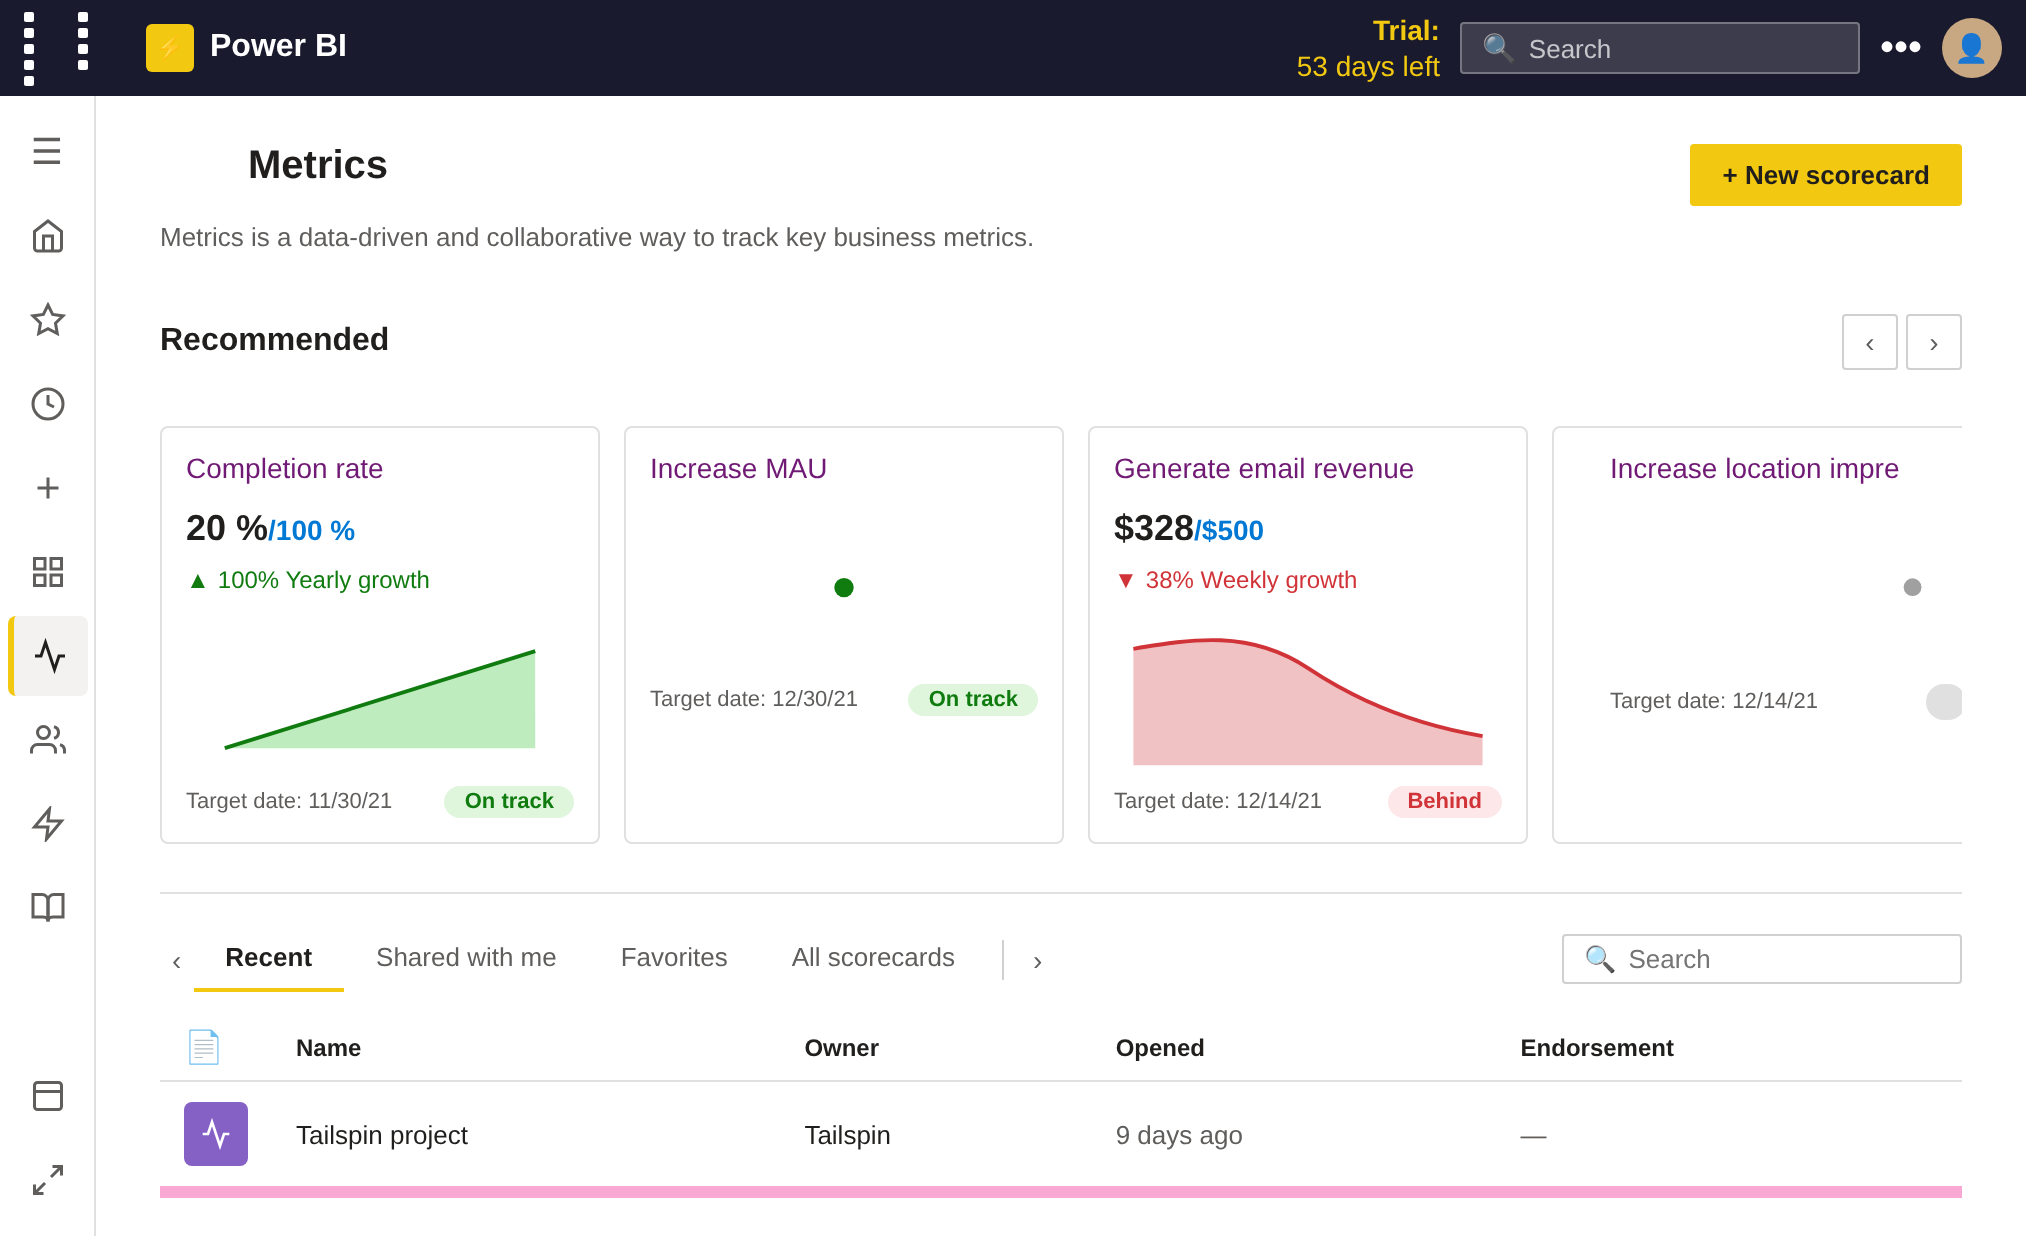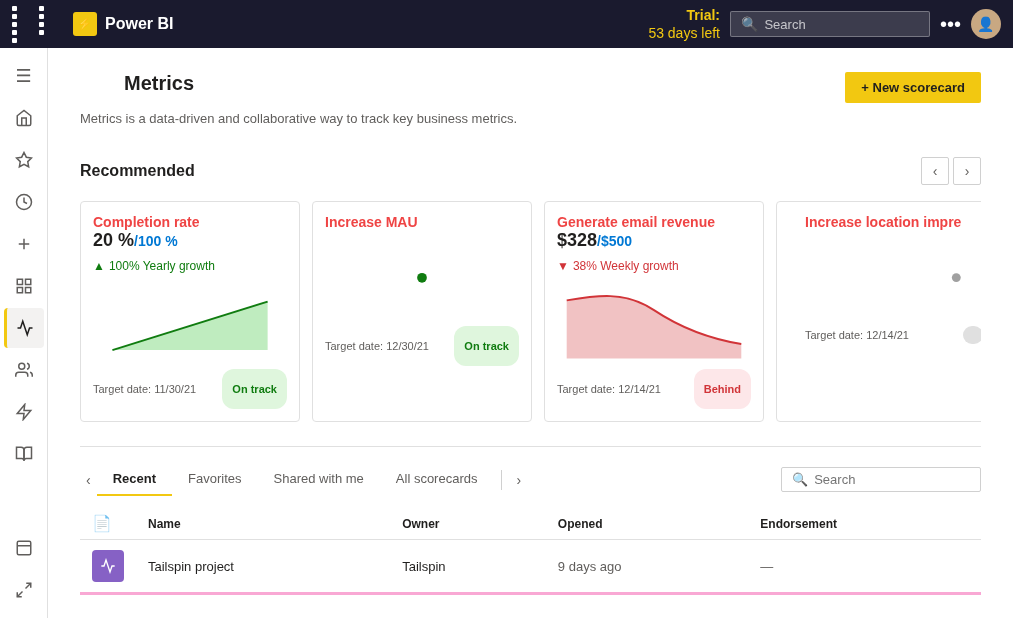--- a/index.html
+++ b/index.html
@@ -144,21 +144,21 @@
       align-items: center;
       gap: 6px;
       color: #201f1e;
     }
 
     
     .section-header {
       display: flex;
       align-items: center;
       justify-content: space-between;
-      margin-bottom: 16px;
+      margin-bottom: 28px;
     }
     .section-title {
       font-size: 16px;
       font-weight: 600;
       color: #201f1e;
     }
     .nav-arrows {
       display: flex; gap: 4px;
     }
     .nav-arrow {
@@ -181,23 +181,23 @@
     .metric-card {
       flex: 0 0 220px;
       border: 1px solid #e0e0e0;
       border-radius: 4px;
       background: #fff;
       padding: 12px;
       overflow: hidden;
     }
     .metric-card-title {
       font-size: 14px;
-      color: #ef4444;
-      font-weight: 700;
-      margin-bottom: 0;
+      color: #701a75;
+      font-weight: 400;
+      margin-bottom: 12px;
     }
     .metric-value {
       font-size: 18px;
       font-weight: 600;
       color: #201f1e;
     }
     .metric-value span.target {
       font-size: 14px;
       color: #0078d4;
     }
@@ -217,21 +217,21 @@
     }
     .card-footer {
       display: flex;
       align-items: center;
       justify-content: space-between;
       font-size: 11px;
       color: #605e5c;
       margin-top: 4px;
     }
     .status-badge {
-      padding: 14px 10px;
+      padding: 2px 10px;
       border-radius: 12px;
       font-size: 11px;
       font-weight: 600;
     }
     .status-on-track { background: #dff6dd; color: #107c10; }
     .status-behind { background: #fde7e9; color: #d13438; }
 
     
     .chart-triangle svg { width: 100%; height: 80px; }
 
@@ -302,21 +302,21 @@
       font-size: 12px;
       font-weight: 600;
       color: #201f1e;
       padding: 6px 12px;
       border-bottom: 1px solid #e0e0e0;
     }
     .data-table td {
       padding: 10px 12px;
       font-size: 13px;
       color: #201f1e;
-      border-bottom: 3px solid #f9a8d4;
+      border-bottom: 6px solid #f9a8d4;
     }
     .file-icon {
       width: 32px; height: 32px;
       background: #8661c5;
       border-radius: 4px;
       display: flex; align-items: center; justify-content: center;
       color: #fff;
       font-size: 16px;
     }
     .doc-icon {
@@ -522,22 +522,22 @@
           <span style="width:20px;background:#e0e0e0;height:18px;border-radius:10px;"></span>
         </div>
       </div>
 
     </div>
 
     <div class="bottom-section">
       <div class="tabs-row">
         <button class="tab-nav-btn">‹</button>
         <a class="tab active">Recent</a>
+        <a class="tab">Shared with me</a>
         <a class="tab">Favorites</a>
-        <a class="tab">Shared with me</a>
         <a class="tab">All scorecards</a>
         <div class="tab-divider"></div>
         <button class="tab-nav-btn">›</button>
         <div class="tabs-spacer"></div>
         <div class="tab-search">
           <span style="color:#605e5c;font-size:13px;">🔍</span>
           <input type="text" placeholder="Search" style="">
         </div>
       </div>
 

